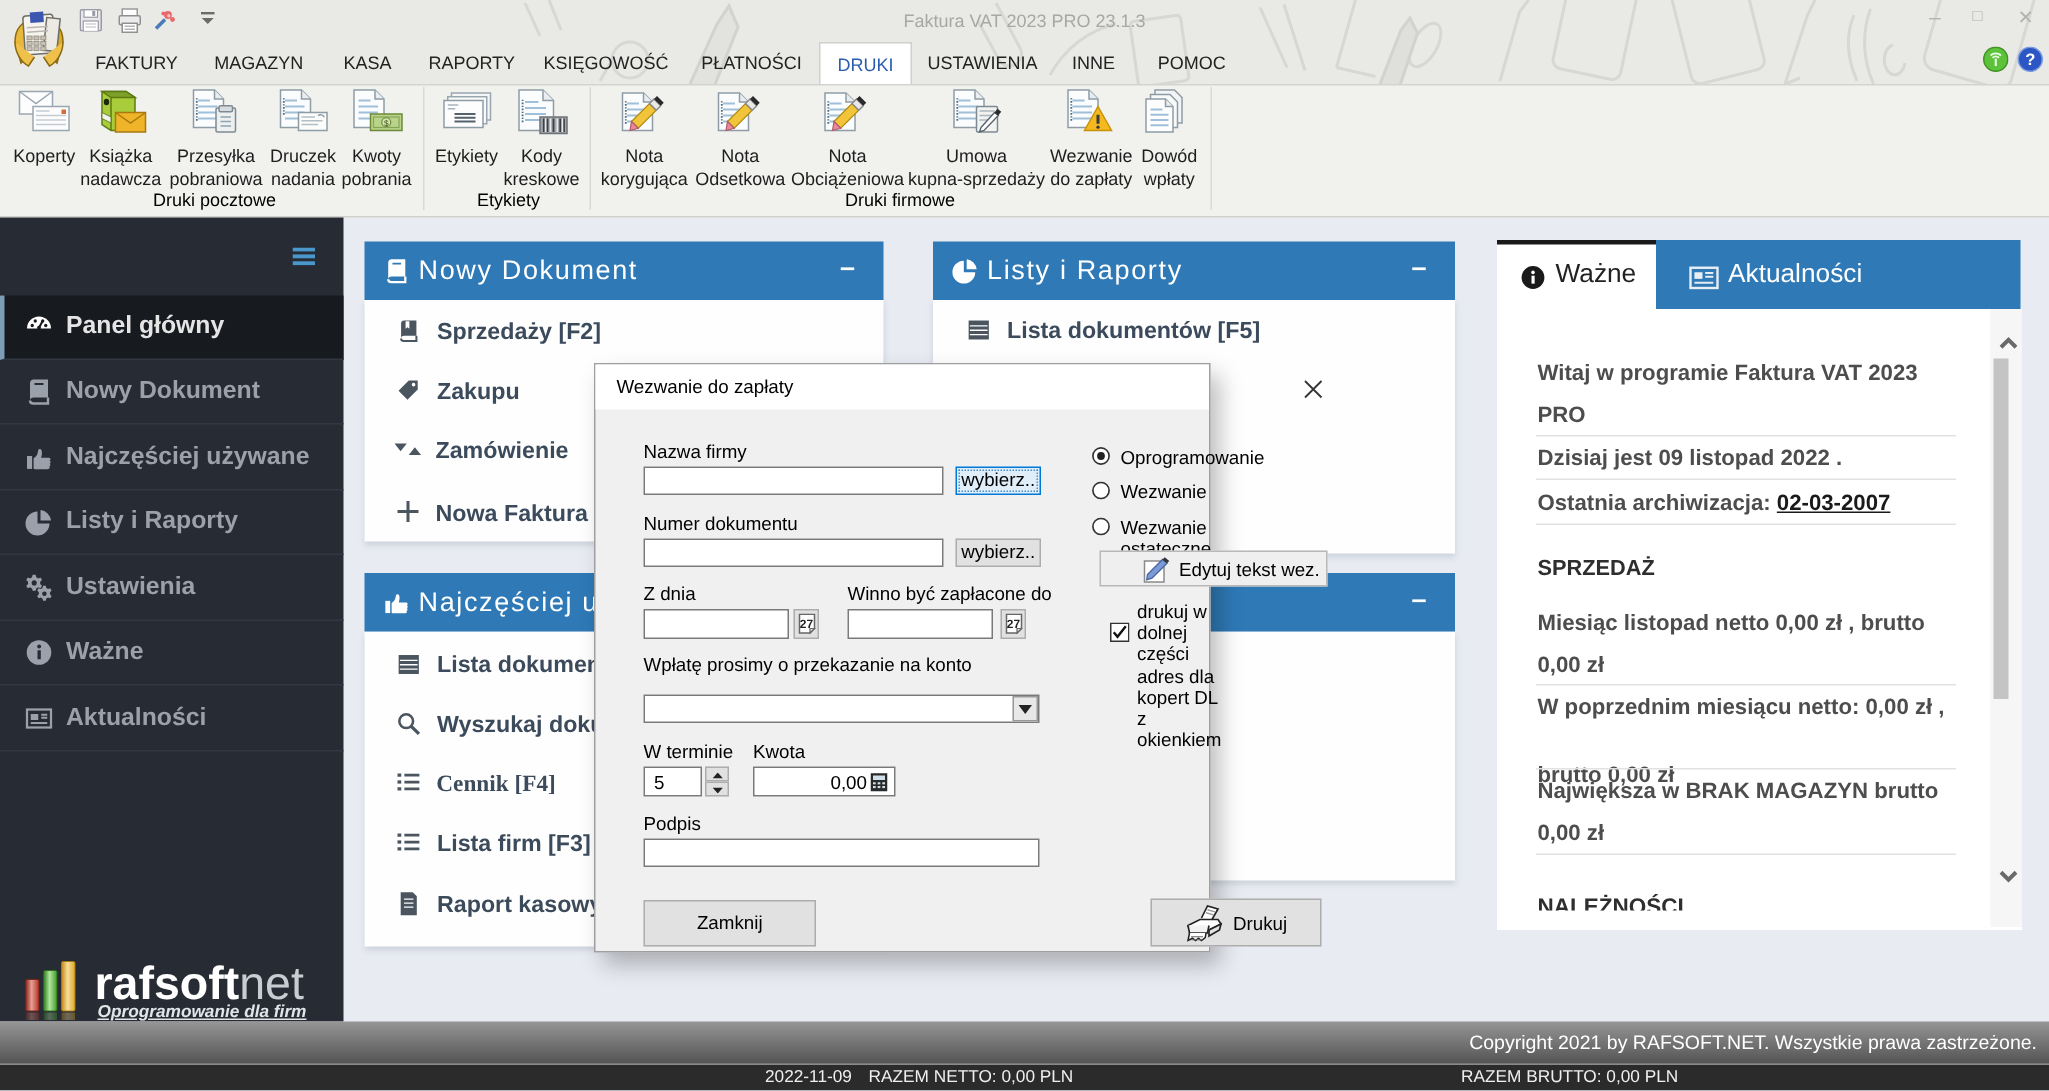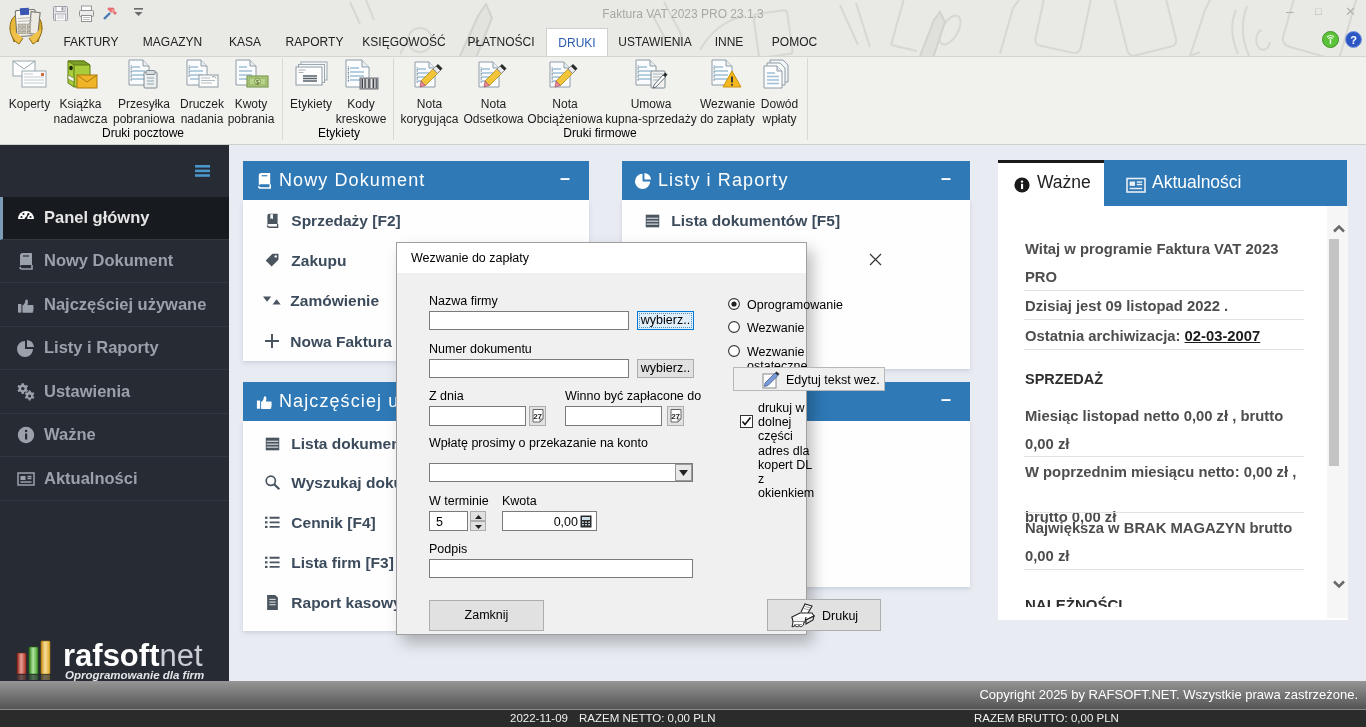--- a/index.html
+++ b/index.html
@@ -394,21 +394,21 @@
     <rect x="1" y="13" width="9" height="21" rx="1" fill="url(#rb)" stroke="#7a2012" stroke-width=".6"></rect>
     <rect x="13" y="7" width="9" height="27" rx="1" fill="url(#gb)" stroke="#2a6a16" stroke-width=".6"></rect>
     <rect x="25" y="1" width="9" height="33" rx="1" fill="url(#yb)" stroke="#a87a10" stroke-width=".6"></rect>
     <g opacity=".35">
         <rect x="1" y="35" width="9" height="5" fill="url(#rb)"></rect>
         <rect x="13" y="35" width="9" height="5" fill="url(#gb)"></rect>
         <rect x="25" y="35" width="9" height="5" fill="url(#yb)"></rect>
       </g>
   </svg>
   <div class="abs" style="left:63px;top:493px;font-size:31px;letter-spacing:.4px;font-weight:bold;color:#fff;letter-spacing:0px;">rafsoft<span style="font-weight:normal;color:#c9cdd1;">net</span></div>
-  <div class="abs" style="left:65px;top:524px;font-size:11.5px;font-style:italic;font-weight:bold;color:#e2e5e8;">Oprogramowanie dla firm</div>
+  <div class="abs" style="left:65px;top:524px;font-size:11.5px;font-style:italic;font-weight:bold;color:#e2e5e8;text-decoration:underline;">Oprogramowanie dla firm</div>
 </div>
 
 <div class="abs panel-b" style="left:243px;top:200px;width:346px;height:161px;"></div>
 <div class="abs panel-h" style="left:243px;top:161px;width:346px;">
   <svg style="position:absolute;left:12px;top:10px" width="19" height="19" viewBox="0 0 20 20">
     <path d="M4 16 c0 -1.4 1.2 -2 2.4 -2 H16 V2 H6.4 C5 2 4 3 4 4.4 Z" fill="#fff"></path>
     <path d="M4 16 c0 1.2 1 2 2.2 2 H16 v-4" fill="none" stroke="#fff" stroke-width="1.6"></path>
     <path d="M7 5 h6" stroke="#2e79b6" stroke-width="1.2"></path>
   </svg>
   <span class="t">Nowy Dokument</span>
@@ -459,21 +459,21 @@
   </svg>
   <span style="margin-left:6px">Lista dokumentów</span>
 </div>
 <div class="abs pitem" style="top:474px;left:264px;">
   <svg width="17" height="17" viewBox="0 0 20 20" style="vertical-align:-3px">
     <circle cx="8" cy="8" r="5.4" fill="none" stroke="#4a5560" stroke-width="2"></circle>
     <path d="M12 12 L18 18" stroke="#4a5560" stroke-width="2.6"></path>
   </svg>
   <span style="margin-left:6px">Wyszukaj dokument</span>
 </div>
-<div class="abs pitem" style="top:514px;left:264px;">
+<div class="abs pitem" style="top:514px;left:264px;font-family:Liberation Serif, serif;">
   <svg width="17" height="15" viewBox="0 0 20 18" style="vertical-align:-2px">
     <g fill="#4a5560">
         <rect x="1" y="2" width="3" height="2.6"></rect>
         <rect x="1" y="7.5" width="3" height="2.6"></rect>
         <rect x="1" y="13" width="3" height="2.6"></rect>
       </g>
     <path d="M6.5 3.3 h12 M6.5 8.8 h12 M6.5 14.3 h12" stroke="#4a5560" stroke-width="2.2"></path>
   </svg>
   <span style="margin-left:6px">Cennik [F4]</span>
 </div>
@@ -558,21 +558,21 @@
 <div class="abs" style="left:1327px;top:206px;width:21px;height:412px;background:#f6f6f6;"></div>
 <div class="abs" style="left:1329px;top:239px;width:10px;height:227px;background:#c4c4c4;"></div>
 <svg class="abs" style="left:1332px;top:223px" width="14" height="11">
   <path d="M2 8.5 L7 3.5 L12 8.5" fill="none" stroke="#6a6a6a" stroke-width="2.6"></path>
 </svg>
 <svg class="abs" style="left:1332px;top:579px" width="14" height="11">
   <path d="M2 2.5 L7 7.5 L12 2.5" fill="none" stroke="#6a6a6a" stroke-width="2.6"></path>
 </svg>
 
 <div class="abs" id="copybar">
-    <span style="position:absolute;right:8px;top:6px;">Copyright 2025 by RAFSOFT.NET. Wszystkie prawa zastrzeżone.</span>
+    <span style="position:absolute;right:8px;top:6px;">Copyright 2021 by RAFSOFT.NET. Wszystkie prawa zastrzeżone.</span>
   </div>
 <div class="abs" id="statusbar">
   <span style="position:absolute;left:510px;top:2px;">2022-11-09</span>
   <span style="position:absolute;left:579px;top:2px;">RAZEM NETTO: 0,00 PLN</span>
   <span style="position:absolute;left:974px;top:2px;">RAZEM BRUTTO: 0,00 PLN</span>
 </div>
 
 <div class="abs" id="dialog">
   <div id="dlg-title">
       <span style="position:absolute;left:14px;top:8px;font-size:12.5px;">Wezwanie do zapłaty</span>

